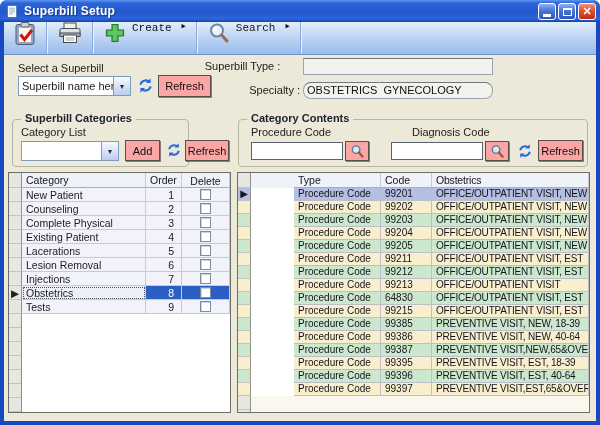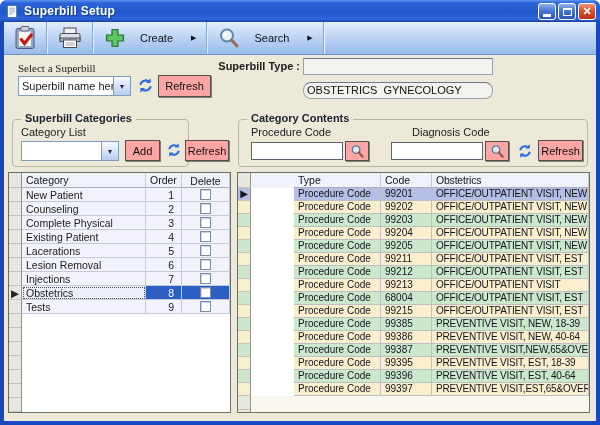--- a/index.html
+++ b/index.html
@@ -27,21 +27,21 @@
   .wbtn.close { background: linear-gradient(180deg,#f0937c 0%,#dd5034 45%,#bb3015 100%); font-size:11px; font-weight:bold; line-height:1; }
   .wbtn .mingl { width:8px; height:3px; background:#fff; margin-top:8px; }
   .wbtn .maxgl { width:9px; height:8px; border:1px solid #fff; border-top:2px solid #fff; }
 
   
   .toolbar {
     position:absolute; left:4px; top:22px; width:592px; height:33px;
     background: linear-gradient(180deg,#e2eefc 0%,#c0d6f4 45%,#98bbec 100%);
     border-bottom:1px solid #7092c4; display:flex; align-items:stretch;
   }
-  .tbtn { display:flex; align-items:center; justify-content:center; padding:0 10px; gap:14px; }
+  .tbtn { display:flex; align-items:flex-start; justify-content:center; padding:0 10px; gap:6px;font-family:Liberation Mono, monospace; }
   .tsep { width:2px; align-self:stretch;
     background: linear-gradient(90deg,#88a8da 0 1px,#e8f2fe 1px 2px); }
   .tlabel { font-size:11px; color:#101018; }
   .tarrow { font-size:7px; color:#101018; margin-left:4px; }
 
   
   .main {
     position:absolute; left:4px; top:55px; width:592px; height:366px;
     background:#ece9d8; font-size:11px; color:#1c1c1c;
   }
@@ -183,39 +183,40 @@
         </svg>
       </span>
       <span class="tlabel">Search</span>
       <span class="tarrow">▶</span>
     </div>
     <div class="tsep"></div>
   </div>
 
   <div class="main">
 
-    <span class="lbl" style="left:14px; top:7px;font-family:Liberation Serif, serif;">Select a Superbill</span>
+    <span class="lbl" style="left:14px; top:7px;">Select a Superbill</span>
     <div class="combo" style="left:14px; top:21px; width:113px;">
       <span class="val">Superbill name here...</span>
       <span class="dd">▼</span>
     </div>
     <span class="icb" style="left:133px; top:22px;">
       <svg viewBox="0 0 16 16" width="17" height="17">
         <path d="M3.2 7.2a5 5 0 0 1 8.3-2.6" fill="none" stroke="#2a6ae0" stroke-width="2"></path>
         <path d="M12.8 1.2v4.4h-4.4z" fill="#2a6ae0"></path>
         <path d="M12.8 8.8a5 5 0 0 1-8.3 2.6" fill="none" stroke="#2a6ae0" stroke-width="2"></path>
         <path d="M3.2 14.8v-4.4h4.4z" fill="#2a6ae0"></path>
       </svg>
     </span>
     <div class="xbtn" style="left:154px; top:20px; width:53px; height:22px;">
       <span>Refresh</span>
     </div>
 
-    <span class="lbl" style="left:181px; top:5px; width:115px; text-align:right;font-weight:bold;">Superbill Type :</span>
+    <span class="lbl" style="left:181px; top:5px; width:115px; text-align:center;">Superbill Type :</span>
     <div class="tfield" style="left:299px; top:3px; width:190px;"></div>
+    <span class="lbl" style="left:181px; top:29px; width:115px; text-align:right;">Specialty :</span>
     <div class="tfield" style="left:299px; top:27px; width:190px;border-radius:8px;">OBSTETRICS  GYNECOLOGY</div>
 
     <div class="gbox" style="left:8px; top:64px; width:177px; height:48px;">
       <span class="legend">Superbill Categories</span>
       <span class="lbl" style="left:8px; top:6px;">Category List</span>
       <div class="combo" style="left:8px; top:21px; width:98px;">
         <span class="val"></span>
         <span class="dd">▼</span>
       </div>
       <div class="xbtn" style="left:112px; top:20px; width:35px; height:21px;">
@@ -433,21 +434,21 @@
             <div class="col-type">Procedure Code</div>
             <div class="col-code">99213</div>
             <div class="col-desc">OFFICE/OUTPATIENT VISIT</div>
             <div class="col-rdel">
               <span class="cb"></span>
             </div>
           </div>
           <div class="rt-row green">
             <div class="rowhdr"></div>
             <div class="col-type">Procedure Code</div>
-            <div class="col-code">68004</div>
+            <div class="col-code">64830</div>
             <div class="col-desc">OFFICE/OUTPATIENT VISIT, EST</div>
             <div class="col-rdel">
               <span class="cb"></span>
             </div>
           </div>
           <div class="rt-row cream">
             <div class="rowhdr"></div>
             <div class="col-type">Procedure Code</div>
             <div class="col-code">99215</div>
             <div class="col-desc">OFFICE/OUTPATIENT VISIT, EST</div>

